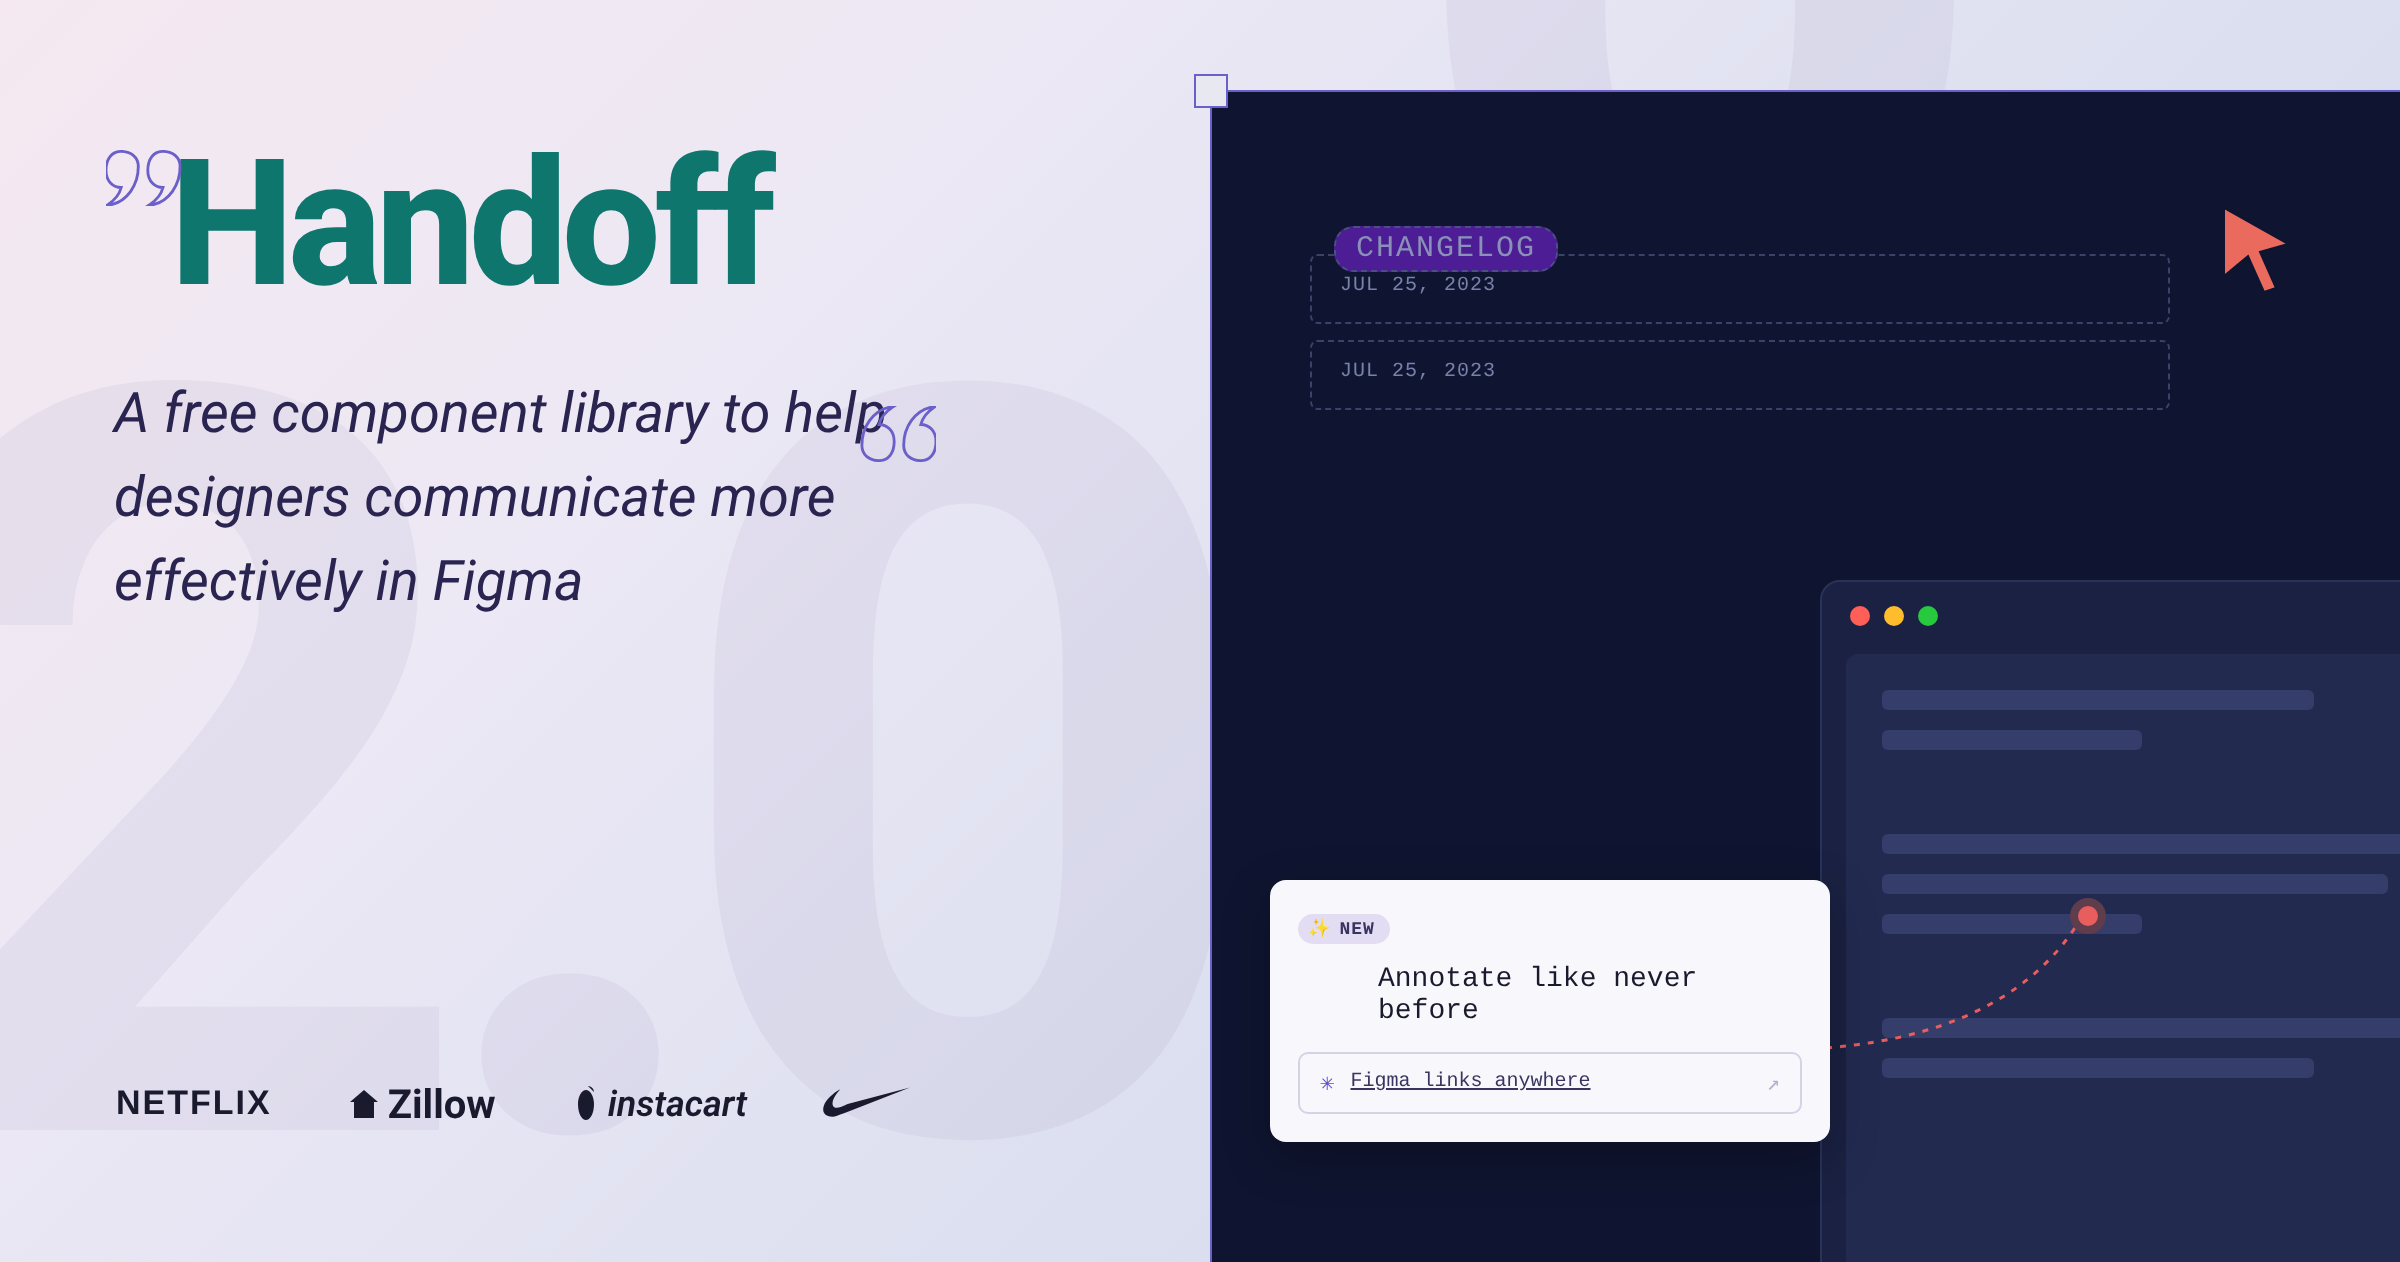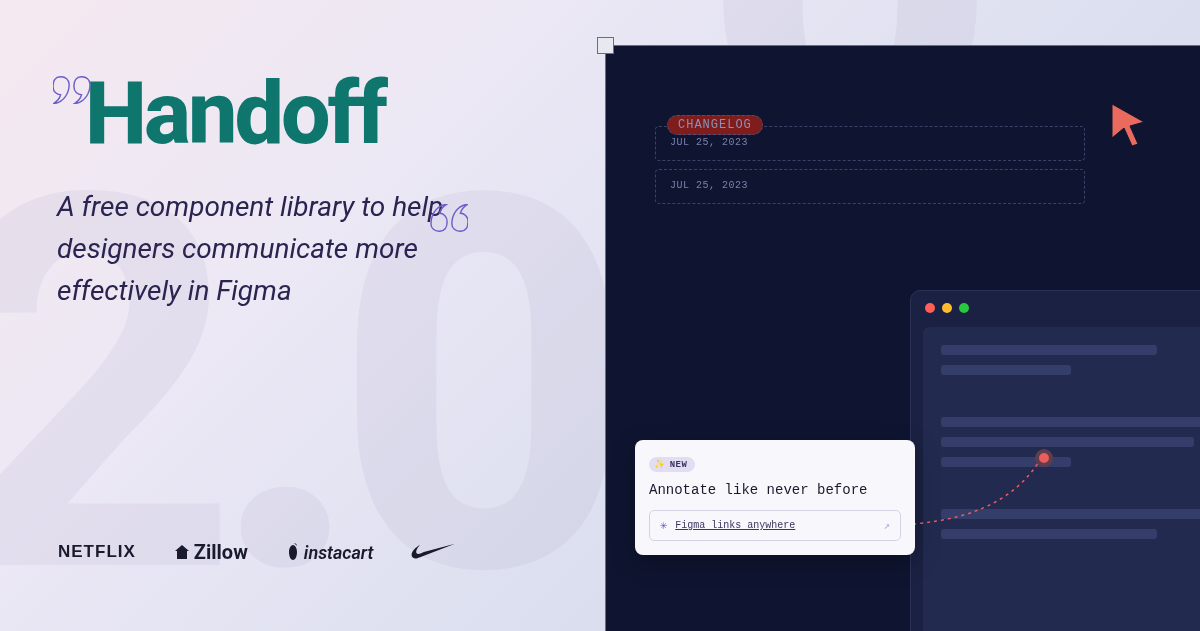--- a/index.html
+++ b/index.html
@@ -131,27 +131,27 @@
     position: absolute;
     left: 655px;
     top: 113px;
     width: 430px;
   }
   .changelog-tag {
     display: inline-block;
     border: 1px dashed #4a5080;
     border-radius: 10px;
     padding: 2px 10px;
-    font-size: 12px;
+    font-size: 15px;
     font-family: "Courier New", monospace;
     letter-spacing: 1px;
     color: #8a90b8;
     position: relative;
     left: 12px;
-    background: #7f1d1d;
+    background: #4c1d95;
     z-index: 2;
   }
   .changelog-entry {
     border: 1px dashed #3a4268;
     border-radius: 4px;
     padding: 10px 14px 12px;
     margin-top: -9px;
     font-family: "Courier New", monospace;
   }
   .entry-date { font-size: 10px; color: #7880ac; letter-spacing: 0.5px; }
@@ -237,20 +237,21 @@
     font-weight: 700;
     letter-spacing: 0.5px;
     color: #3a3560;
     font-family: "Courier New", monospace;
   }
   .annotate-title {
     font-family: "Courier New", monospace;
     font-size: 14px;
     color: #1a1a2e;
     margin-top: 10px;
+    margin-left: 40px;
   }
   .embed-pill {
     margin-top: 12px;
     border: 1px solid #d5d2e6;
     border-radius: 5px;
     padding: 7px 10px;
     display: flex;
     align-items: center;
     gap: 8px;
     font-family: "Courier New", monospace;

